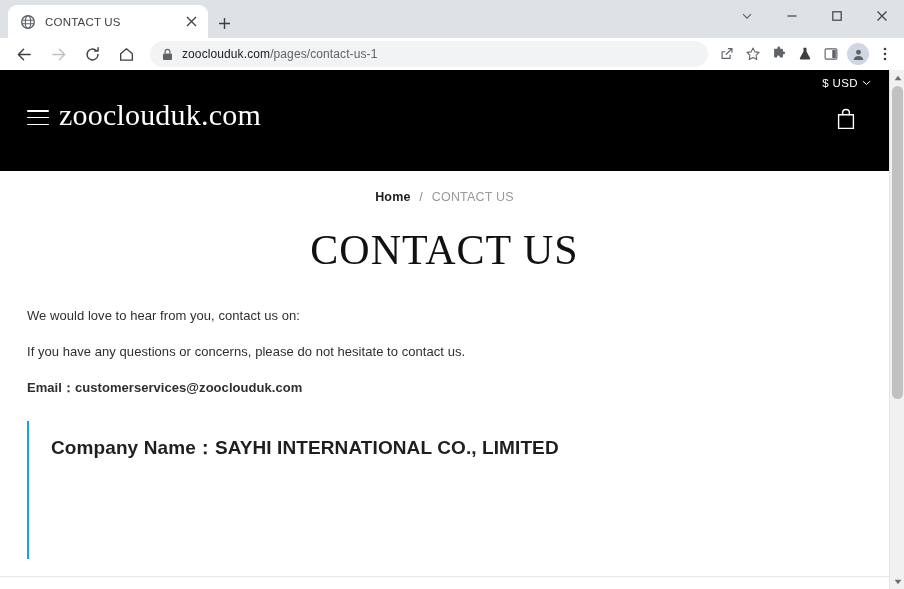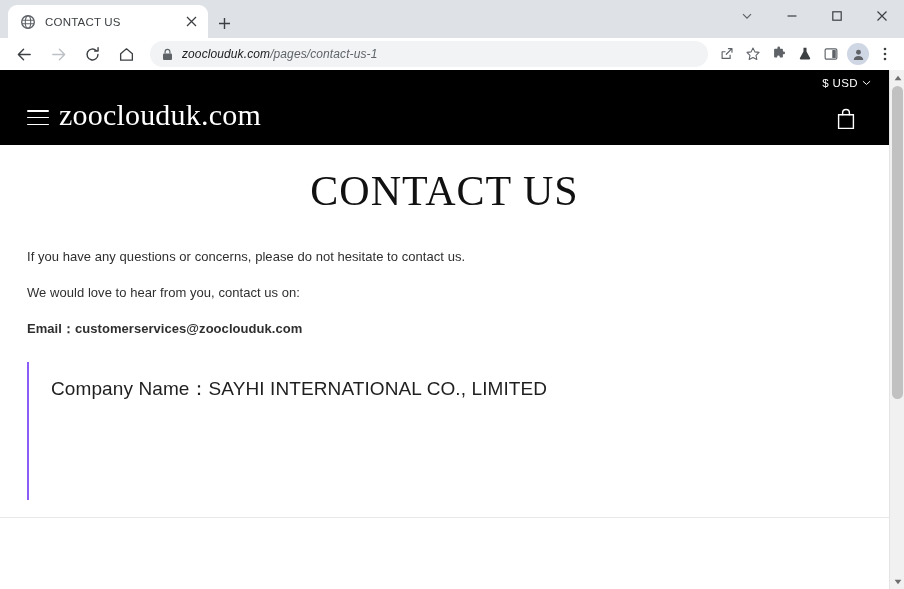--- a/index.html
+++ b/index.html
@@ -45,41 +45,41 @@
   .nav-btn {
     width: 28px; height: 28px; margin-left: 6px; border-radius: 50%;
     display: flex; align-items: center; justify-content: center; flex: none;
   }
   .nav-btn:first-child { margin-left: 10px; }
   .omnibox {
     flex: 1; height: 26px; margin: 0 6px 0 10px;
     background: #f1f3f4; border-radius: 13px;
     display: flex; align-items: center; padding: 0 12px;
   }
-  .omnibox-url { font-size: 12px; color: #202124; margin-left: 9px; letter-spacing: .1px; font-style: italic; }
+  .omnibox-url { font-size: 12px; color: #202124; margin-left: 9px; letter-spacing: .1px; }
   .omnibox-url .path { color: #5f6368; }
   .tb-icon {
     width: 26px; height: 28px; flex: none;
     display: flex; align-items: center; justify-content: center;
   }
   .avatar-btn {
     width: 22px; height: 22px; border-radius: 50%; background: #cfd6e4;
     display: flex; align-items: center; justify-content: center; margin: 0 3px; flex:none;
   }
 
   
   .viewport {
     position: absolute; top: 70px; left: 0; width: 904px; height: 519px;
     background: #ffffff; overflow: hidden;
   }
   .page { position: absolute; top: 0; left: 0; width: 889px; }
 
   
   .site-header {
-    position: relative; width: 889px; height: 75px; background: #000000;
+    position: relative; width: 889px; height: 101px; background: #000000;
   }
   .currency {
     position: absolute; right: 18px; top: 7px;
     font-size: 11.5px; color: #ffffff; letter-spacing: .4px;
     display: flex; align-items: center; gap: 4px;
   }
   .hamburger {
     position: absolute; left: 27px; top: 40px; width: 22px; height: 15px;
     display: flex; flex-direction: column; justify-content: space-between;
   }
@@ -109,22 +109,22 @@
 
   
   .content { padding: 0 27px; margin-top: 32px; }
   .para {
     font-size: 13px; color: #2f2f2f; line-height: 1.55;
     margin-bottom: 16px; letter-spacing: .05px;
   }
   .para:last-of-type { margin-bottom: 0; font-weight: bold; }
 
   .quote {
-    margin: 23px 0 0 0; border-left: 2px solid #8b5cf6;
-    padding: 14px 0 14px 22px; min-height: 138px;
+    margin: 23px 0 0 0; border-left: 2px solid #0ea5e9;
+    padding: 14px 0 14px 22px; min-height: 138px; font-weight: bold;
   }
   .quote-line {
     font-size: 19px; color: #1f1f1f; line-height: 1.35;
     letter-spacing: .1px; white-space: nowrap;
   }
   .quote-line + .quote-line { margin-top: 30px; }
 
   .footer-divider {
     width: 889px; height: 1px; background: #e8e8e8; margin-top: 17px;
   }
@@ -284,26 +284,31 @@
           </div>
         <div class="site-logo">zooclouduk.com</div>
         <div class="cart">
           <svg width="20" height="22" viewBox="0 0 20 22">
             <path d="M2.6 6.8h14.8V20.4H2.6z" fill="none" stroke="#ffffff" stroke-width="1.4"></path>
             <path d="M6.6 7.2V4.9a3.4 3.4 0 0 1 6.8 0v2.3" fill="none" stroke="#ffffff" stroke-width="1.4"></path>
           </svg>
         </div>
       </div>
 
+      <div class="breadcrumb">
+        <span class="crumb-home">Home</span>
+        <span class="crumb-sep">/</span>
+        <span class="crumb-cur">CONTACT US</span>
+      </div>
 
       <h1 class="page-title">CONTACT US</h1>
 
       <div class="content">
+        <p class="para">We would love to hear from you, contact us on:</p>
         <p class="para">If you have any questions or concerns, please do not hesitate to contact us.</p>
-        <p class="para">We would love to hear from you, contact us on:</p>
         <p class="para">Email：customerservices@zooclouduk.com</p>
 
         <blockquote class="quote">
           <div class="quote-line">Company Name：SAYHI INTERNATIONAL CO., LIMITED</div>
         </blockquote>
       </div>
 
       <div class="footer-divider"></div>
 
       <div class="site-footer">

